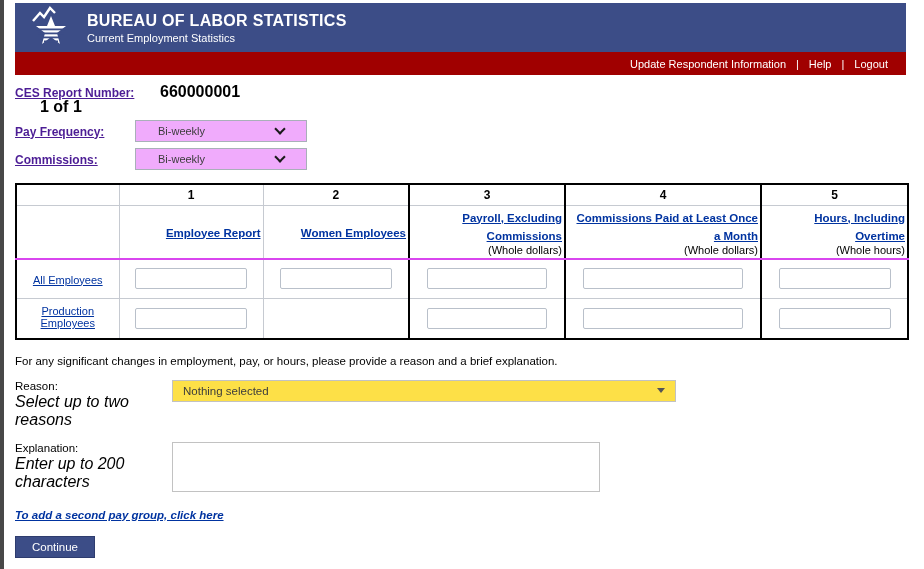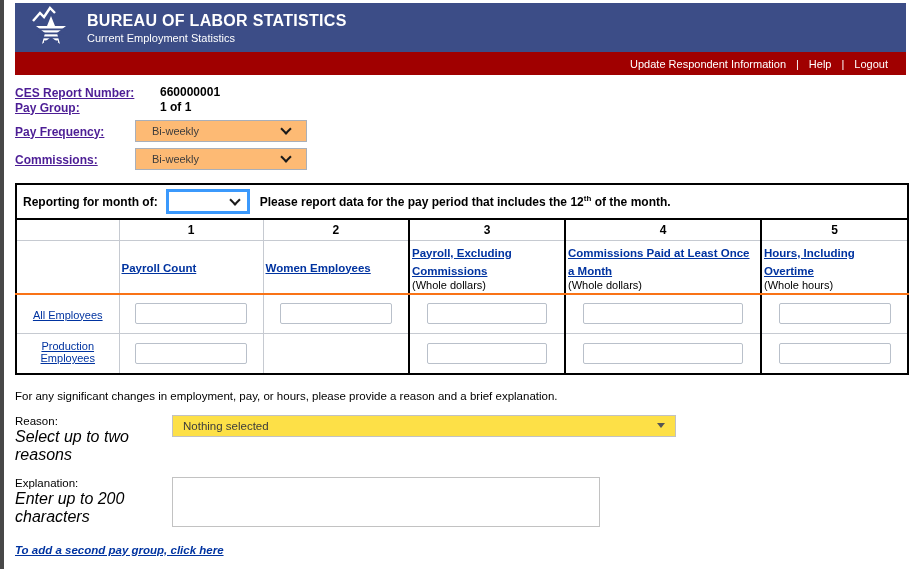--- a/index.html
+++ b/index.html
@@ -15,39 +15,39 @@
   .mast-text .subtitle { color:#fff; font-size:11px; margin-top:2px; }
   .redbar { height:23px; background:#A00000; display:flex; align-items:center; justify-content:flex-end; padding-right:8px; }
   .redbar a { color:#fff; font-size:11px; text-decoration:none; padding:0 10px; cursor:pointer; }
   .redbar .sep { color:#fff; font-size:11px; }
 
   
   .info { margin-top:9px; }
   .info-row { display:flex; align-items:center; }
   .lbl-link { color:#4c1d95; font-weight:bold; text-decoration:underline; font-size:12px; cursor:pointer; }
   .info-row .lbl-cell { width:120px; flex:0 0 120px; }
-  .info-val { font-weight:bold; font-size:12px; margin-left:25px; }
+  .info-val { font-weight:bold; font-size:16px; margin-left:25px; }
   .row-tight { height:15px; }
   .row-select { margin-top:5px; height:23px; }
-  .select-box { width:172px; height:22px; border:1px solid #A9AFB9; background:#fdba74; display:flex; align-items:center; justify-content:space-between; padding:0 16px; cursor:pointer; }
+  .select-box { width:172px; height:22px; border:1px solid #A9AFB9; background:#f0abfc; display:flex; align-items:center; justify-content:space-between; padding:0 22px; cursor:pointer; }
   .select-box .sel-text { font-size:11px; color:#3c3c3c; }
   .chev { width:8px; height:8px; border-right:2px solid #1a1a1a; border-bottom:2px solid #1a1a1a; transform:rotate(45deg); margin-top:-4px; }
 
   
   table.report { border-collapse:collapse; margin-top:13px; width:892px; table-layout:fixed; }
   table.report { border:2px solid #000; }
   table.report td { border:1px solid #C6CAD1; }
   tr.month-row td { border:none; border-bottom:2px solid #000; padding:4px 6px; height:33px; }
   .month-flex { display:flex; align-items:center; }
   .month-label { font-weight:bold; font-size:12px; margin-right:8px; }
   .month-select { width:84px; height:25px; border:3px solid #3B99FC; background:#fff; display:flex; align-items:center; justify-content:flex-end; padding-right:8px; cursor:pointer; margin-right:10px; }
   .month-instr { font-weight:bold; font-size:12px; }
   .month-instr sup { font-size:8px; }
   tr.num-row td { height:21px; text-align:center; font-size:12px; font-weight:bold; border-bottom:1px solid #C6CAD1; }
-  tr.names-row td { border-bottom:2px solid #f97316; text-align:left; vertical-align:middle; height:42px; padding:2px; }
+  tr.names-row td { border-bottom:2px solid #d946ef; text-align:right; vertical-align:middle; height:42px; padding:2px; }
   .col-link { color:#0033A0; font-weight:bold; font-size:11.5px; text-decoration:underline; cursor:pointer; }
   .col-sub { font-size:11px; color:#000; }
   tr.data-row td { height:40px; text-align:center; vertical-align:middle; }
   tr.data-row.first td { border-bottom:1px solid #C6CAD1; }
   .row-link { color:#0033A0; font-size:11px; text-decoration:underline; cursor:pointer; display:inline-block; max-width:92px; }
   td.bl { border-left:2px solid #000 !important; }
   .cell-input { height:21px; border:1px solid #B9C0CA; border-radius:2px; background:#fff; font-size:12px; padding:0 4px; }
   .w1 { width:112px; } .w2 { width:112px; } .w3 { width:120px; } .w4 { width:160px; } .w5 { width:112px; }
 
   
@@ -97,21 +97,20 @@
     <a>Logout</a>
   </div>
 
   
   <div class="info">
     <div class="info-row row-tight">
       <span class="lbl-cell"><span class="lbl-link">CES Report Number:</span></span>
       <span class="info-val">660000001</span>
     </div>
     <div class="info-row row-tight">
-      <span class="lbl-cell"><span class="lbl-link">Pay Group:</span></span>
       <span class="info-val">1 of 1</span>
     </div>
     <div class="info-row row-select">
       <span class="lbl-cell"><span class="lbl-link">Pay Frequency:</span></span>
       <div class="select-box">
         <span class="sel-text">Bi-weekly</span>
         <span class="chev"></span>
       </div>
     </div>
     <div class="info-row row-select">
@@ -127,43 +126,31 @@
   <table class="report">
     <colgroup>
       <col style="width:103px">
         <col style="width:144px">
         <col style="width:146px">
       <col style="width:156px">
         <col style="width:196px">
         <col style="width:147px">
     </colgroup>
     <tbody>
-        <tr class="month-row">
-      <td colspan="6">
-        <div class="month-flex">
-          <span class="month-label">Reporting for month of:</span>
-          <div class="month-select">
-            <span></span>
-            <span class="chev"></span>
-          </div>
-          <span class="month-instr"><span>Please report data for the pay period that includes the 12</span><sup>th</sup><span> of the month.</span></span>
-        </div>
-      </td>
-    </tr>
     <tr class="num-row">
       <td></td>
       <td>1</td>
       <td>2</td>
       <td class="bl">3</td>
       <td class="bl">4</td>
       <td class="bl">5</td>
     </tr>
     <tr class="names-row">
       <td></td>
-      <td><span class="col-link">Payroll Count</span><div class="col-sub"></div></td>
+      <td><span class="col-link">Employee Report</span><div class="col-sub"></div></td>
       <td><span class="col-link">Women Employees</span><div class="col-sub"></div></td>
       <td class="bl"><span class="col-link">Payroll, Excluding Commissions</span><div class="col-sub">(Whole dollars)</div></td>
       <td class="bl"><span class="col-link">Commissions Paid at Least Once a Month</span><div class="col-sub">(Whole dollars)</div></td>
       <td class="bl"><span class="col-link">Hours, Including Overtime</span><div class="col-sub">(Whole hours)</div></td>
     </tr>
     <tr class="data-row first">
       <td><span class="row-link">All Employees</span></td>
       <td><input class="cell-input w1" style=""></td>
       <td><input class="cell-input w2" style=""></td>
       <td class="bl"><input class="cell-input w3" style=""></td>

